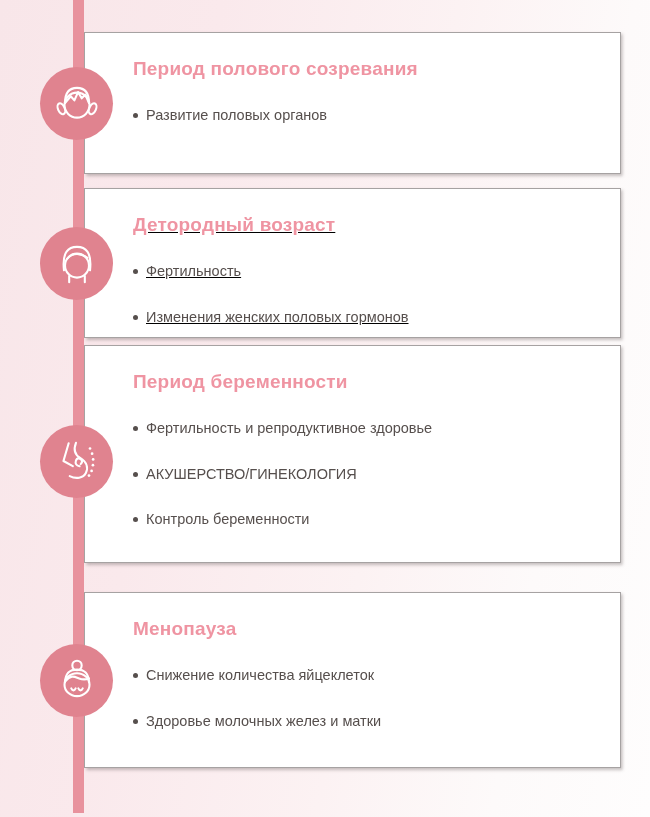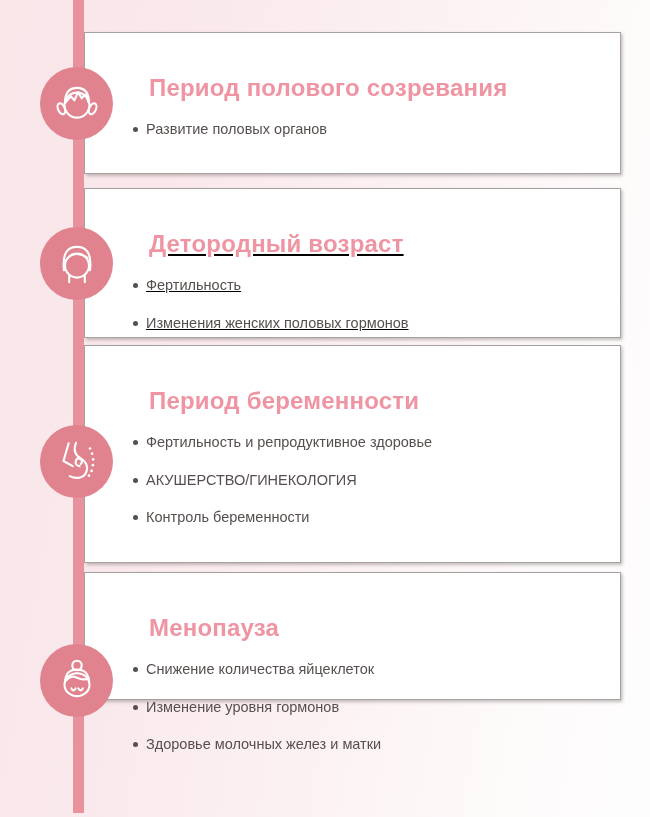--- a/index.html
+++ b/index.html
@@ -16,26 +16,26 @@
     position:absolute;left:73px;top:0;width:11px;height:813px;
     background:var(--bar-color,#e8929d);
   }
   .card{
     position:absolute;left:84px;width:537px;box-sizing:border-box;
     background:#ffffff;border:1px solid #a6a2a2;
     box-shadow:1.5px 2px 3px rgba(125,112,112,0.45);
     padding:25px 18px 0 48px;
   }
   .card h3{
-    margin:16px;font-size:24px;font-weight:bold;letter-spacing:.2px;
+    margin:0;font-size:19px;font-weight:bold;letter-spacing:.2px;
     color:var(--title-color,#ef94a2);
   }
   .card ul{list-style:none;margin:6px 0 0 0;padding:0;}
   .card li{
-    position:relative;margin-top:18px;padding-left:13px;
+    position:relative;margin-top:26px;padding-left:13px;
     font-size:14.5px;line-height:1.35;color:var(--text-color,#564f4d);
   }
   .card li::before{
     content:"";position:absolute;left:0;top:7px;width:5px;height:5px;
     border-radius:50%;background:var(--text-color,#564f4d);
   }
   .stage-circle{
     position:absolute;left:40px;width:73px;height:73px;border-radius:50%;
     background:var(--circle-color,#e0838f);
     display:flex;align-items:center;justify-content:center;
@@ -104,25 +104,24 @@
             <circle class="icon-fill" cx="38.5" cy="17" r="1.3"></circle>
             <circle class="icon-fill" cx="39.5" cy="22.5" r="1.3"></circle>
             <circle class="icon-fill" cx="39.3" cy="28" r="1.3"></circle>
             <circle class="icon-fill" cx="38" cy="33.5" r="1.3"></circle>
             <circle class="icon-fill" cx="35.5" cy="38" r="1.3"></circle>
           </svg>
         </div>
   </div>
 
   <div>
-    <div class="card" style="top: 572px; height: 128px;">
+    <div class="card" style="top: 592px; height: 176px;">
       <h3>Менопауза</h3>
       <ul>
             <li>Снижение количества яйцеклеток</li>
-            <li>Изменение уровня гормонов</li>
             <li>Здоровье молочных желез и матки</li>
           </ul>
     </div>
     <div class="stage-circle" style="top: 643.5px;">
           <svg viewBox="0 0 48 48">
             <circle class="icon-stroke" cx="24" cy="10" r="4.5"></circle>
             <ellipse class="icon-stroke" cx="24" cy="28.5" rx="12" ry="11"></ellipse>
             <path class="icon-stroke" d="M12.5 26 C13 16.5 17.5 14 24 14 C30.5 14 35 16.5 35.5 26"></path>
             <path class="icon-stroke" d="M13 25 C18 18.5 22 21 26 22.5 C29.5 23.8 33 23.5 35.5 22.5"></path>
             <path class="icon-stroke" d="M18.5 32 c1.2 2.6 3 2.6 4.2 0 M25.3 32 c1.2 2.6 3 2.6 4.2 0"></path>

